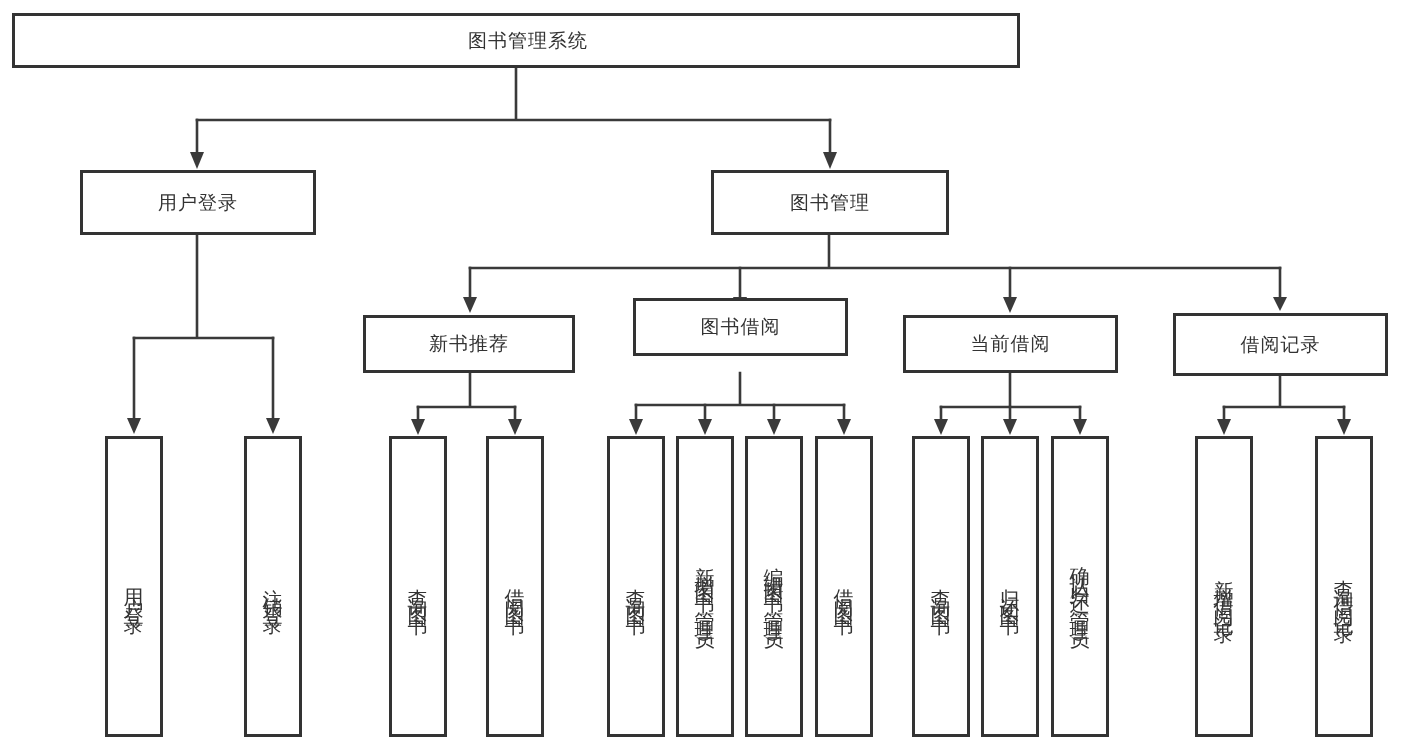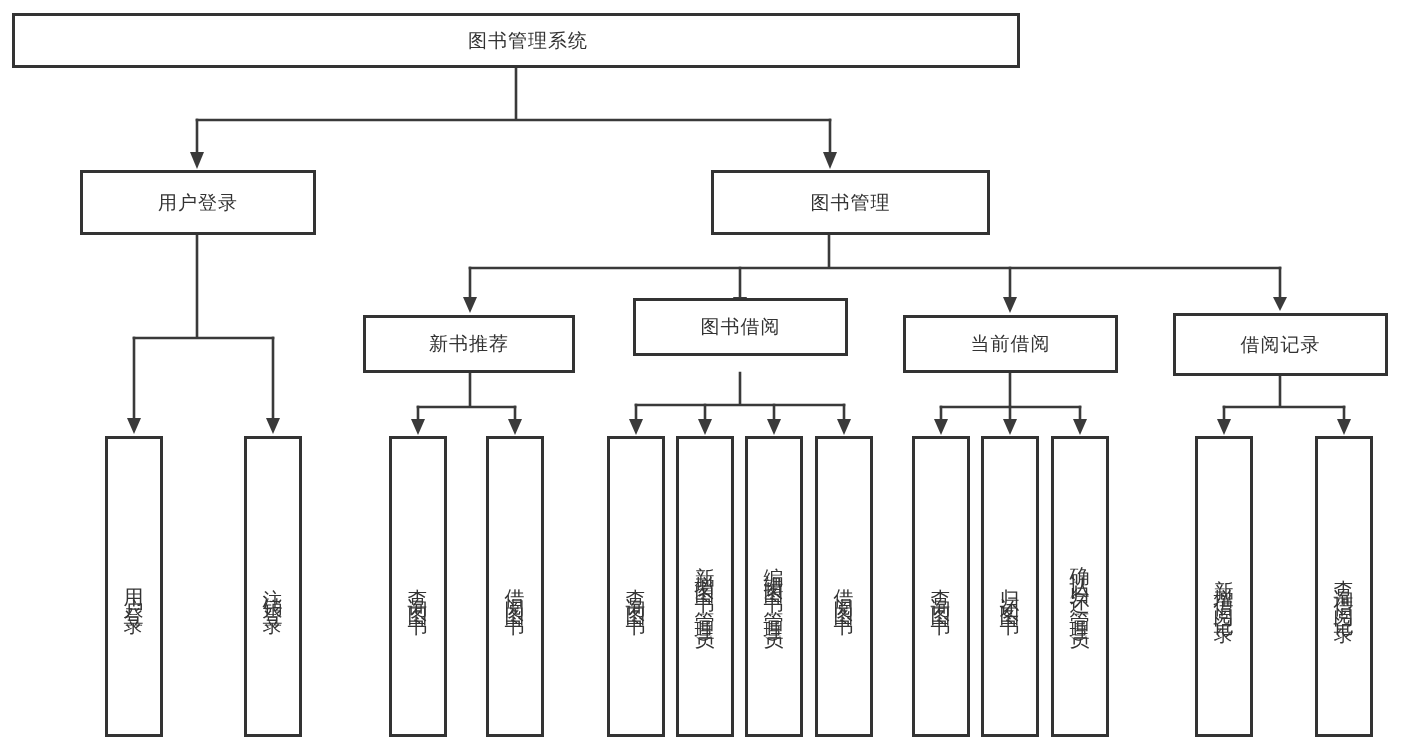--- a/index.html
+++ b/index.html
@@ -122,21 +122,21 @@
     </g>
   </svg>
 
   <div class="node root" style="left:12px; top:13px; width:1008px; height:55px;padding-left:24px;">
     <span>图书管理系统</span>
   </div>
 
   <div class="node" style="left:80px; top:170px; width:236px; height:65px;">
     <span>用户登录</span>
   </div>
-  <div class="node" style="left:711px; top:170px; width:279px; height:65px;align-items:center;">
+  <div class="node" style="left:711px; top:170px; width:238px; height:65px;align-items:center;">
     <span>图书管理</span>
   </div>
 
   <div class="node" style="left:363px; top:315px; width:212px; height:58px;">
     <span>新书推荐</span>
   </div>
   <div class="node" style="left:633px; top:298px; width:215px; height:58px;">
     <span>图书借阅</span>
   </div>
   <div class="node" style="left:903px; top:315px; width:215px; height:58px;">

